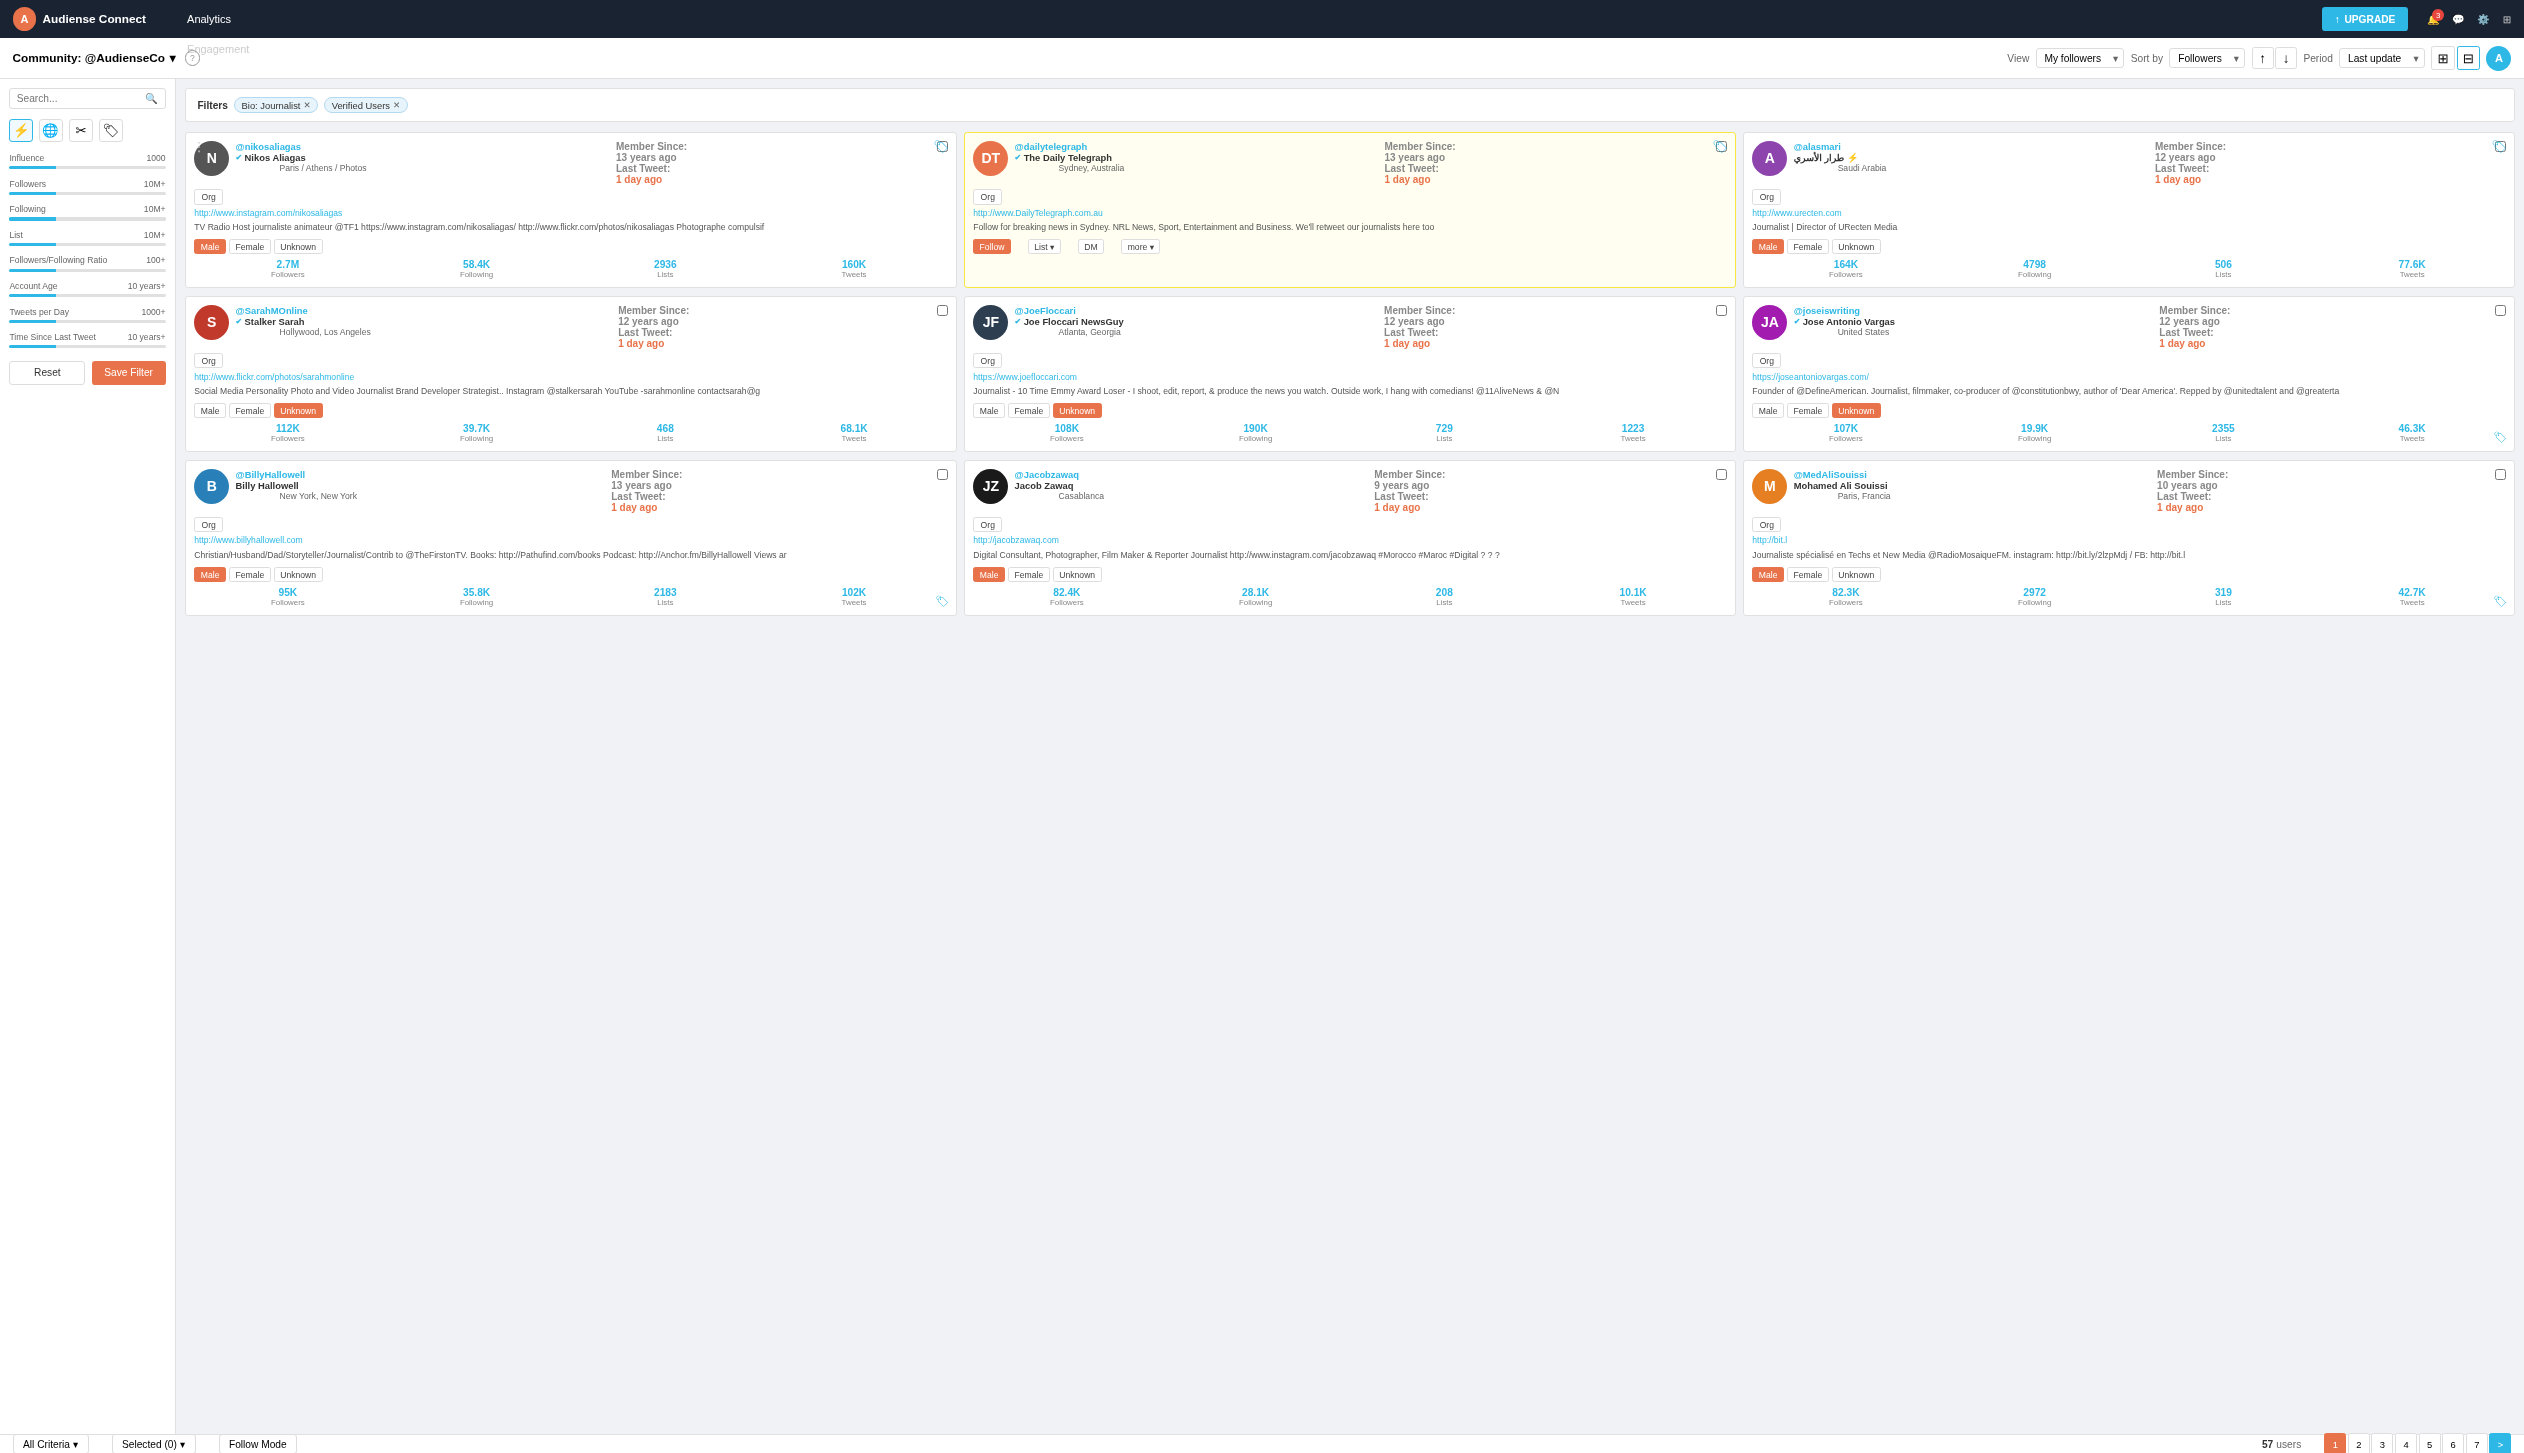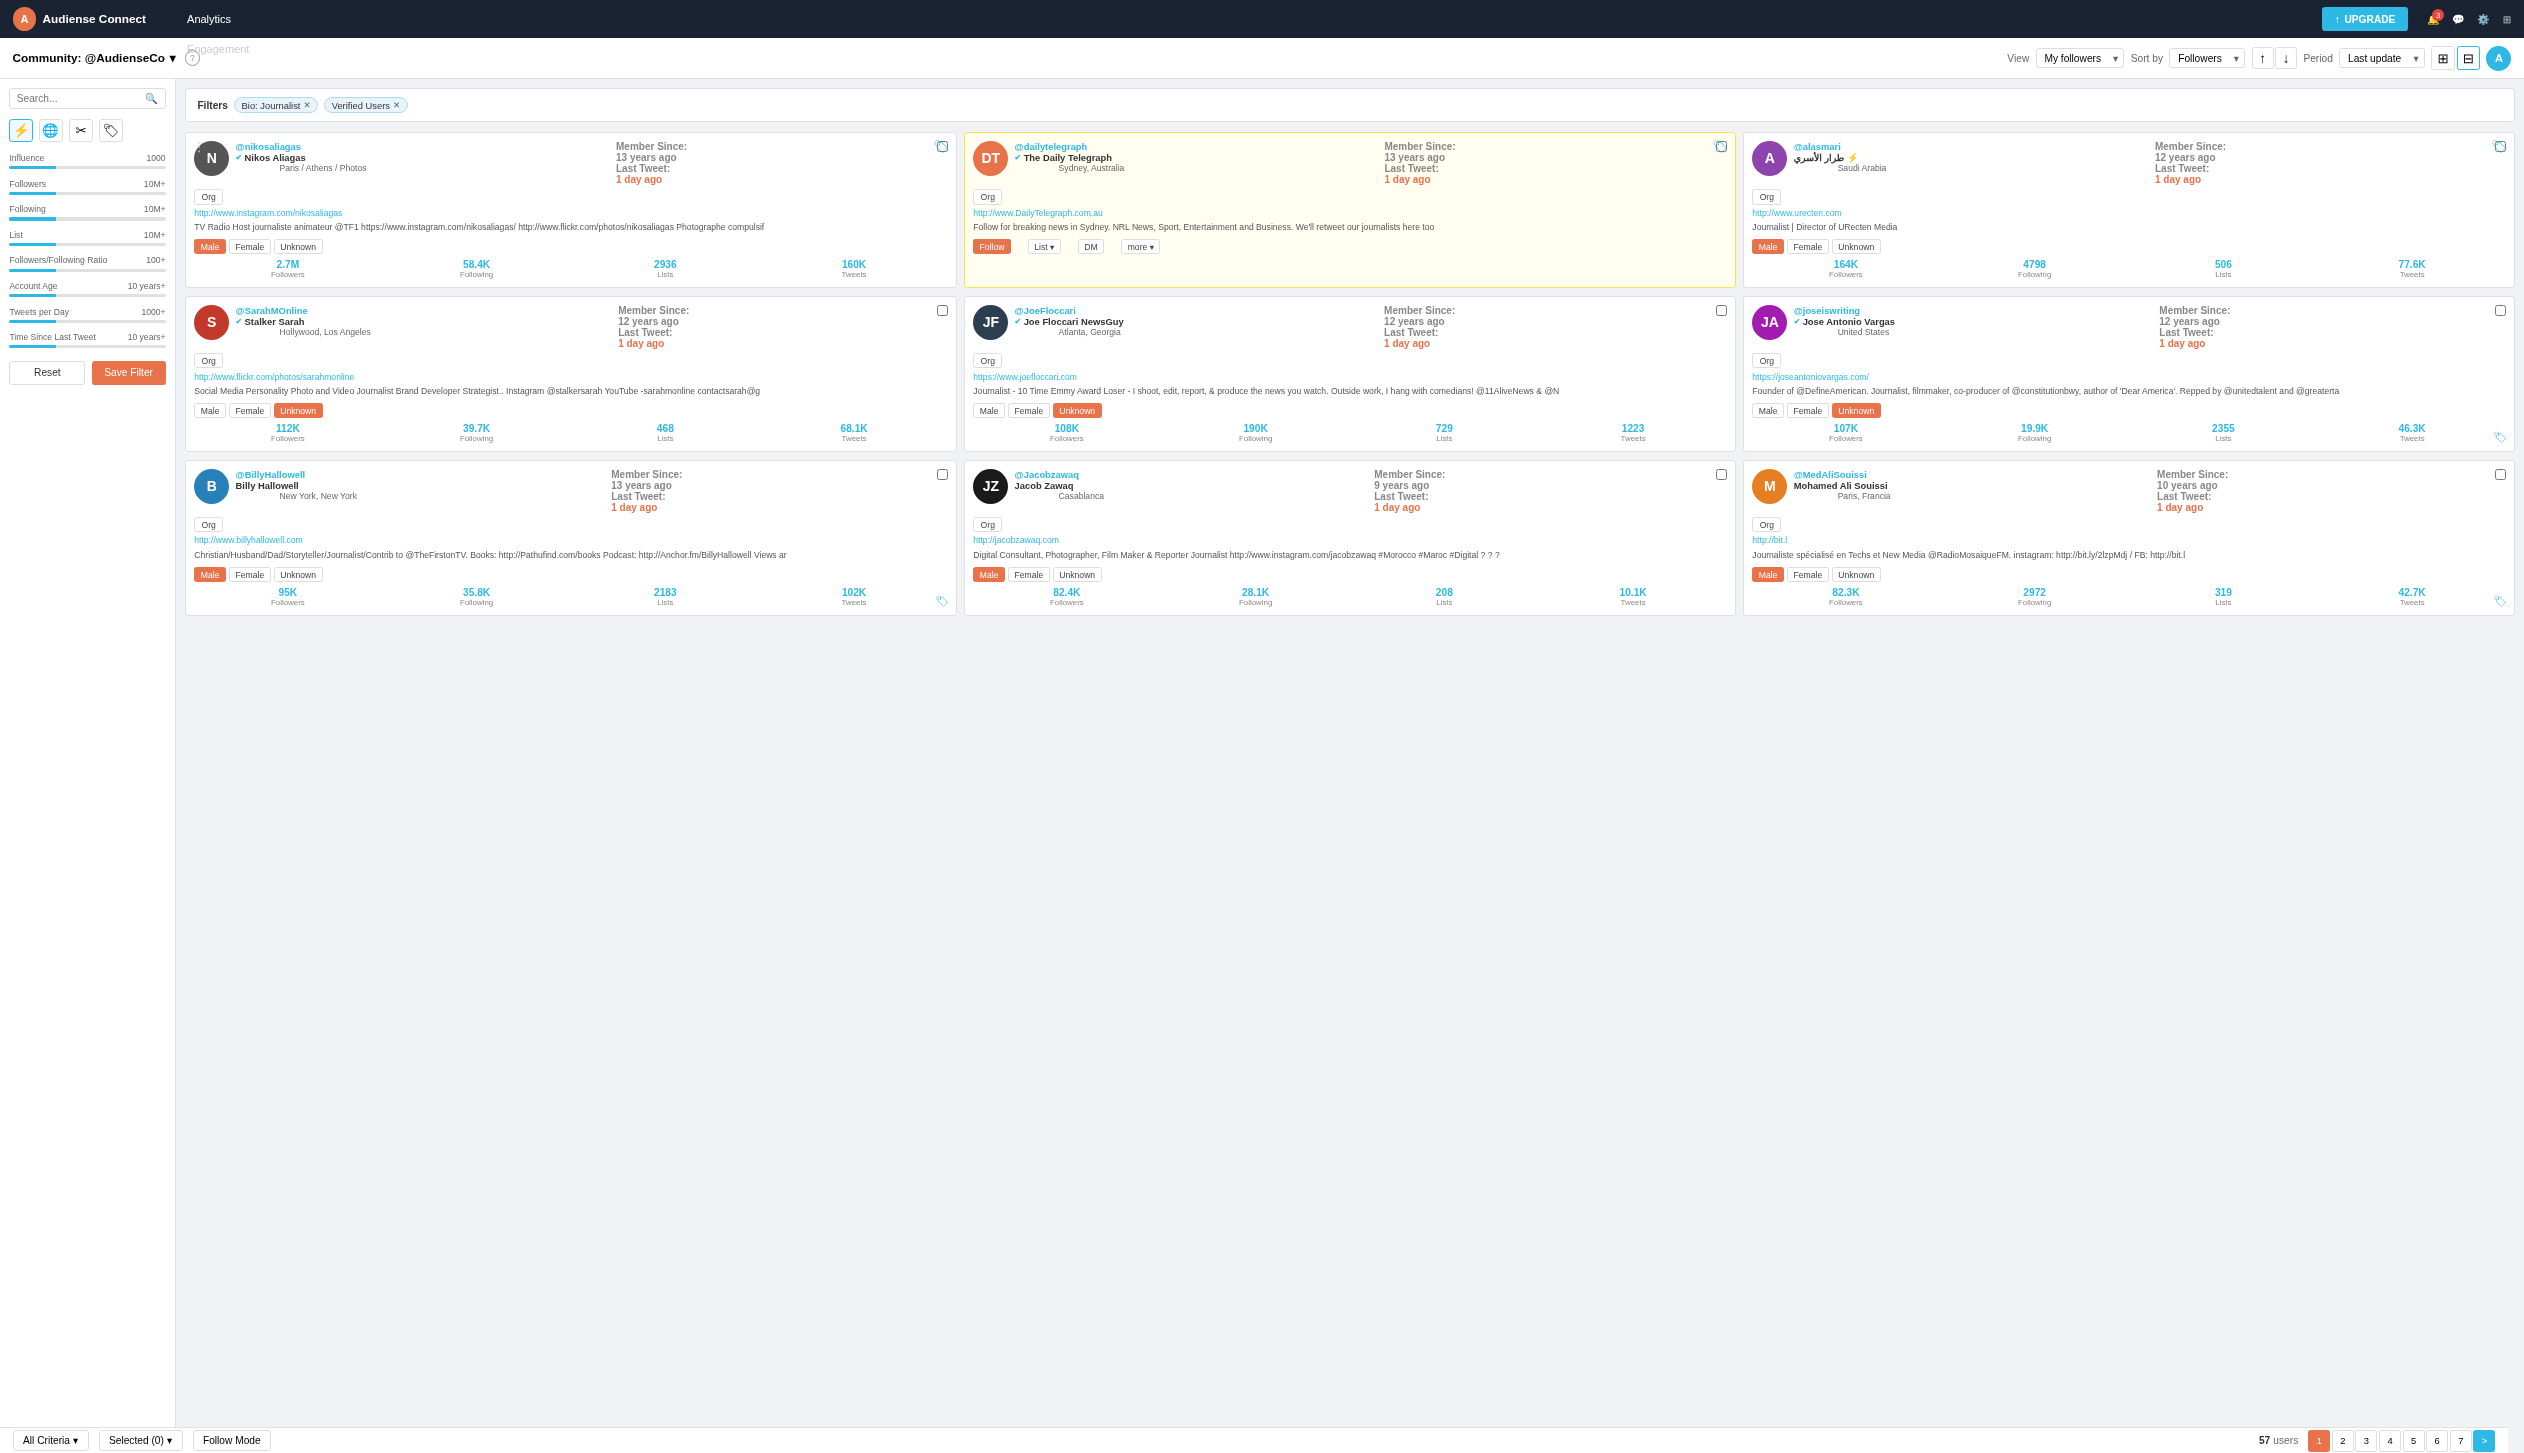--- a/index.html
+++ b/index.html
@@ -180,23 +180,23 @@
       color: #2eb8e6; font-size: 12.6px; cursor: pointer;
     }
     .card-bookmark-bottom {
       position: absolute; bottom: 6.3px; right: 6.3px;
       color: #2eb8e6; font-size: 11px; cursor: pointer;
     }
     .follow-btn { background: #e8734a; color: white; border: none; border-radius: 2.4px; padding: 1.6px 6.3px; font-size: 8.6px; cursor: pointer; }
 
     
     .bottom-bar {
-      position: fixed; bottom: 0; left: 0; right: 16px;
+      position: fixed; bottom: 0; left: 0; right: 0;
       background: white; border-top: 0.8px solid #e0e0e0;
-      height: 26px; display: flex; align-items: center; padding: 0 12.6px; gap: 10px;
+      height: 19px; display: flex; align-items: center; padding: 0 12.6px; gap: 23px;
     }
     .criteria-btn {
       border: 0.8px solid #ddd; background: white; border-radius: 3.1px;
       padding: 3.9px 9.4px; font-size: 10.2px; cursor: pointer;
       display: flex; align-items: center; gap: 3.1px;
     }
     .selected-btn {
       border: 0.8px solid #ddd; background: white; border-radius: 3.1px;
       padding: 3.9px 9.4px; font-size: 10.2px; cursor: pointer;
       display: flex; align-items: center; gap: 3.1px;

